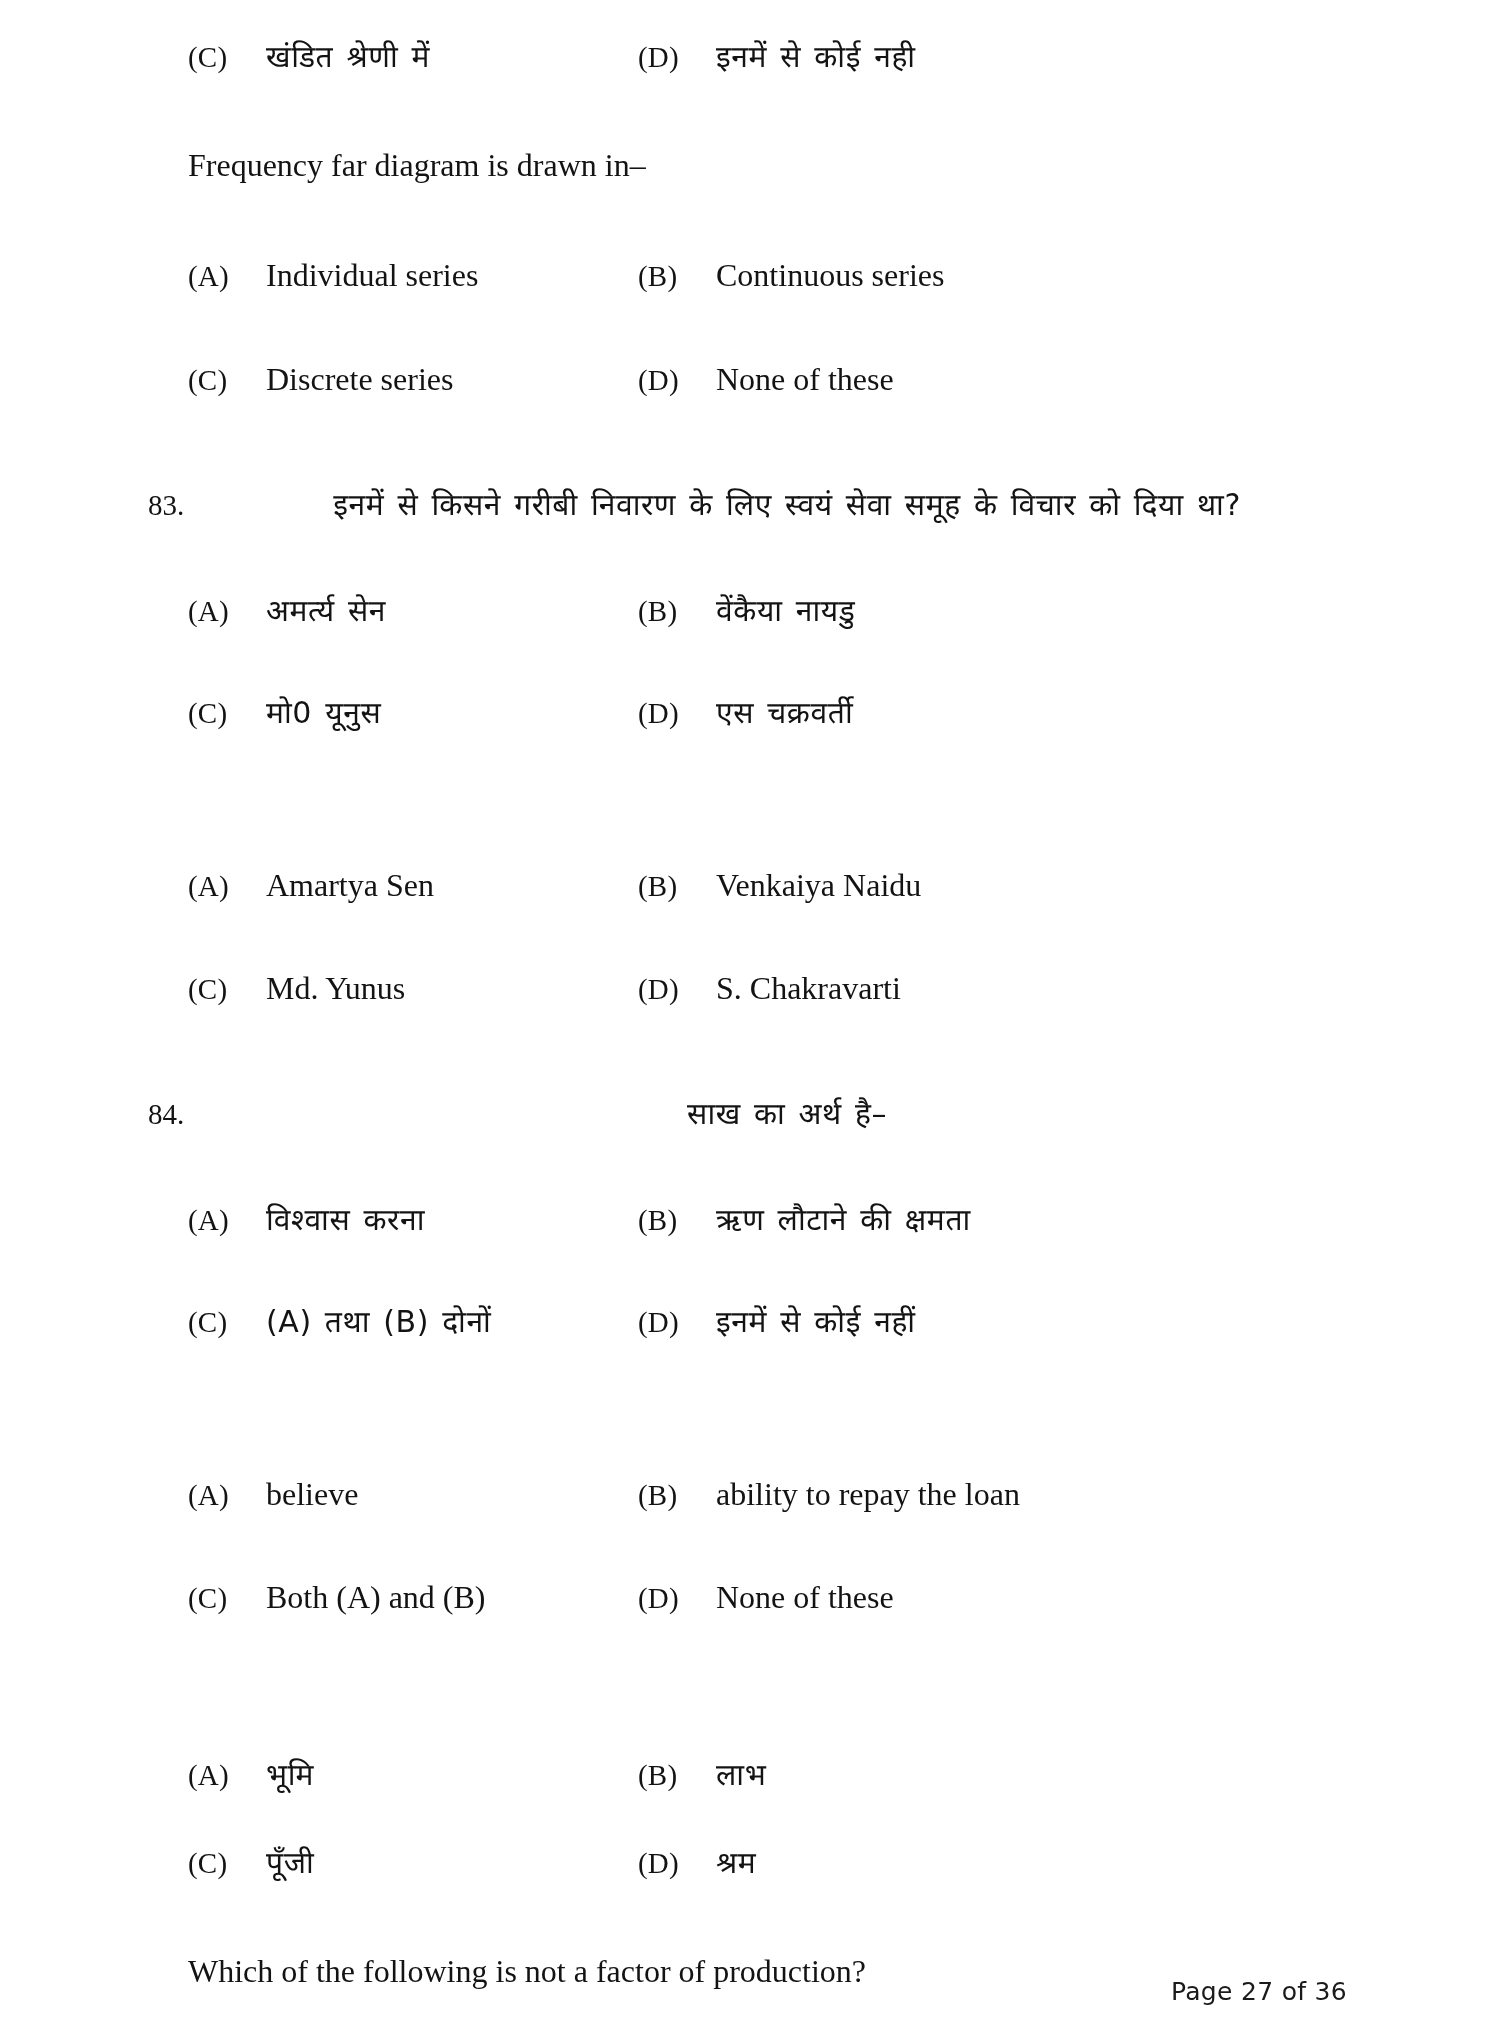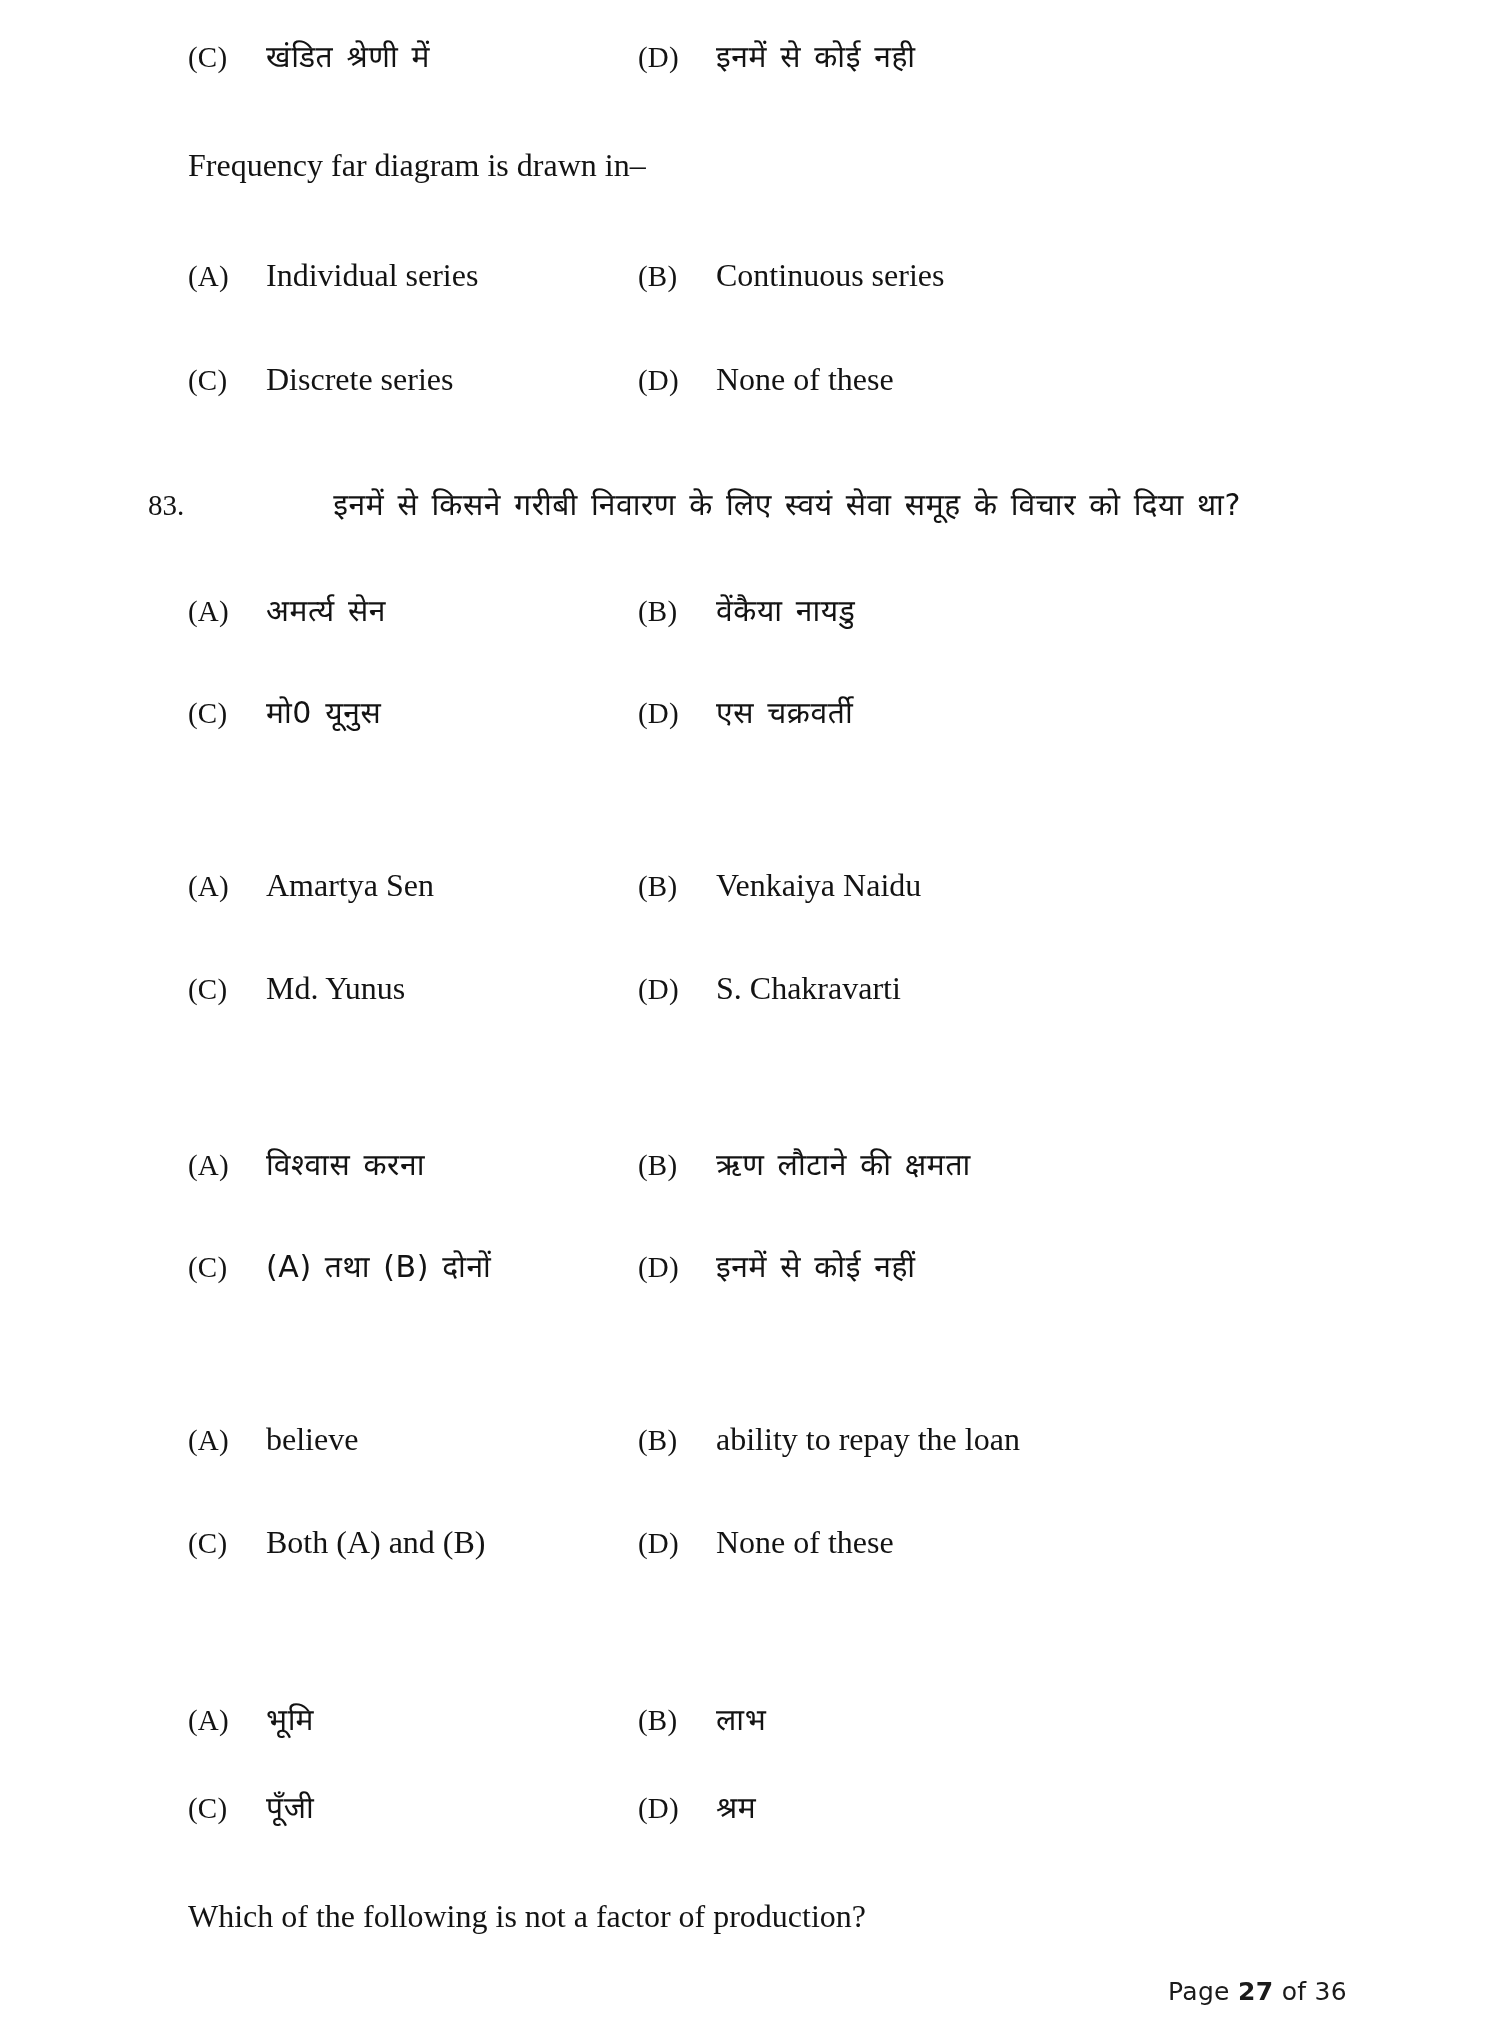--- a/index.html
+++ b/index.html
@@ -103,21 +103,21 @@
 
   .footer {
     position: absolute;
     right: 158px;
     bottom: 28px;
     font-family: "DejaVu Sans", "Liberation Sans", sans-serif;
     font-size: 25px;
     color: #1a1a1a;
     letter-spacing: 0.3px;
   }
-  .footer b { font-weight: 700; }
+  .footer b { font-weight: 400; }
 </style>
 </head>
 <body>
 
 <div class="page">
   <div class="content">
 
     <div class="sp-small"></div>
 
     <div class="row">
@@ -218,20 +218,24 @@
         <span class="opt-text en">Md. Yunus</span>
       </div>
       <div class="col right">
         <span class="tag">(D)</span>
         <span class="opt-text en">S. Chakravarti</span>
       </div>
     </div>
 
     <div class="sp-q"></div>
 
+    <div class="question">
+      <span class="qnum">84.</span>
+      <span class="qbody qtext hi">साख का अर्थ है–</span>
+    </div>
 
     <div class="sp-stem"></div>
 
     <div class="row">
       <div class="col left">
         <span class="tag">(A)</span>
         <span class="opt-text hi">विश्वास करना</span>
       </div>
       <div class="col right">
         <span class="tag">(B)</span>

